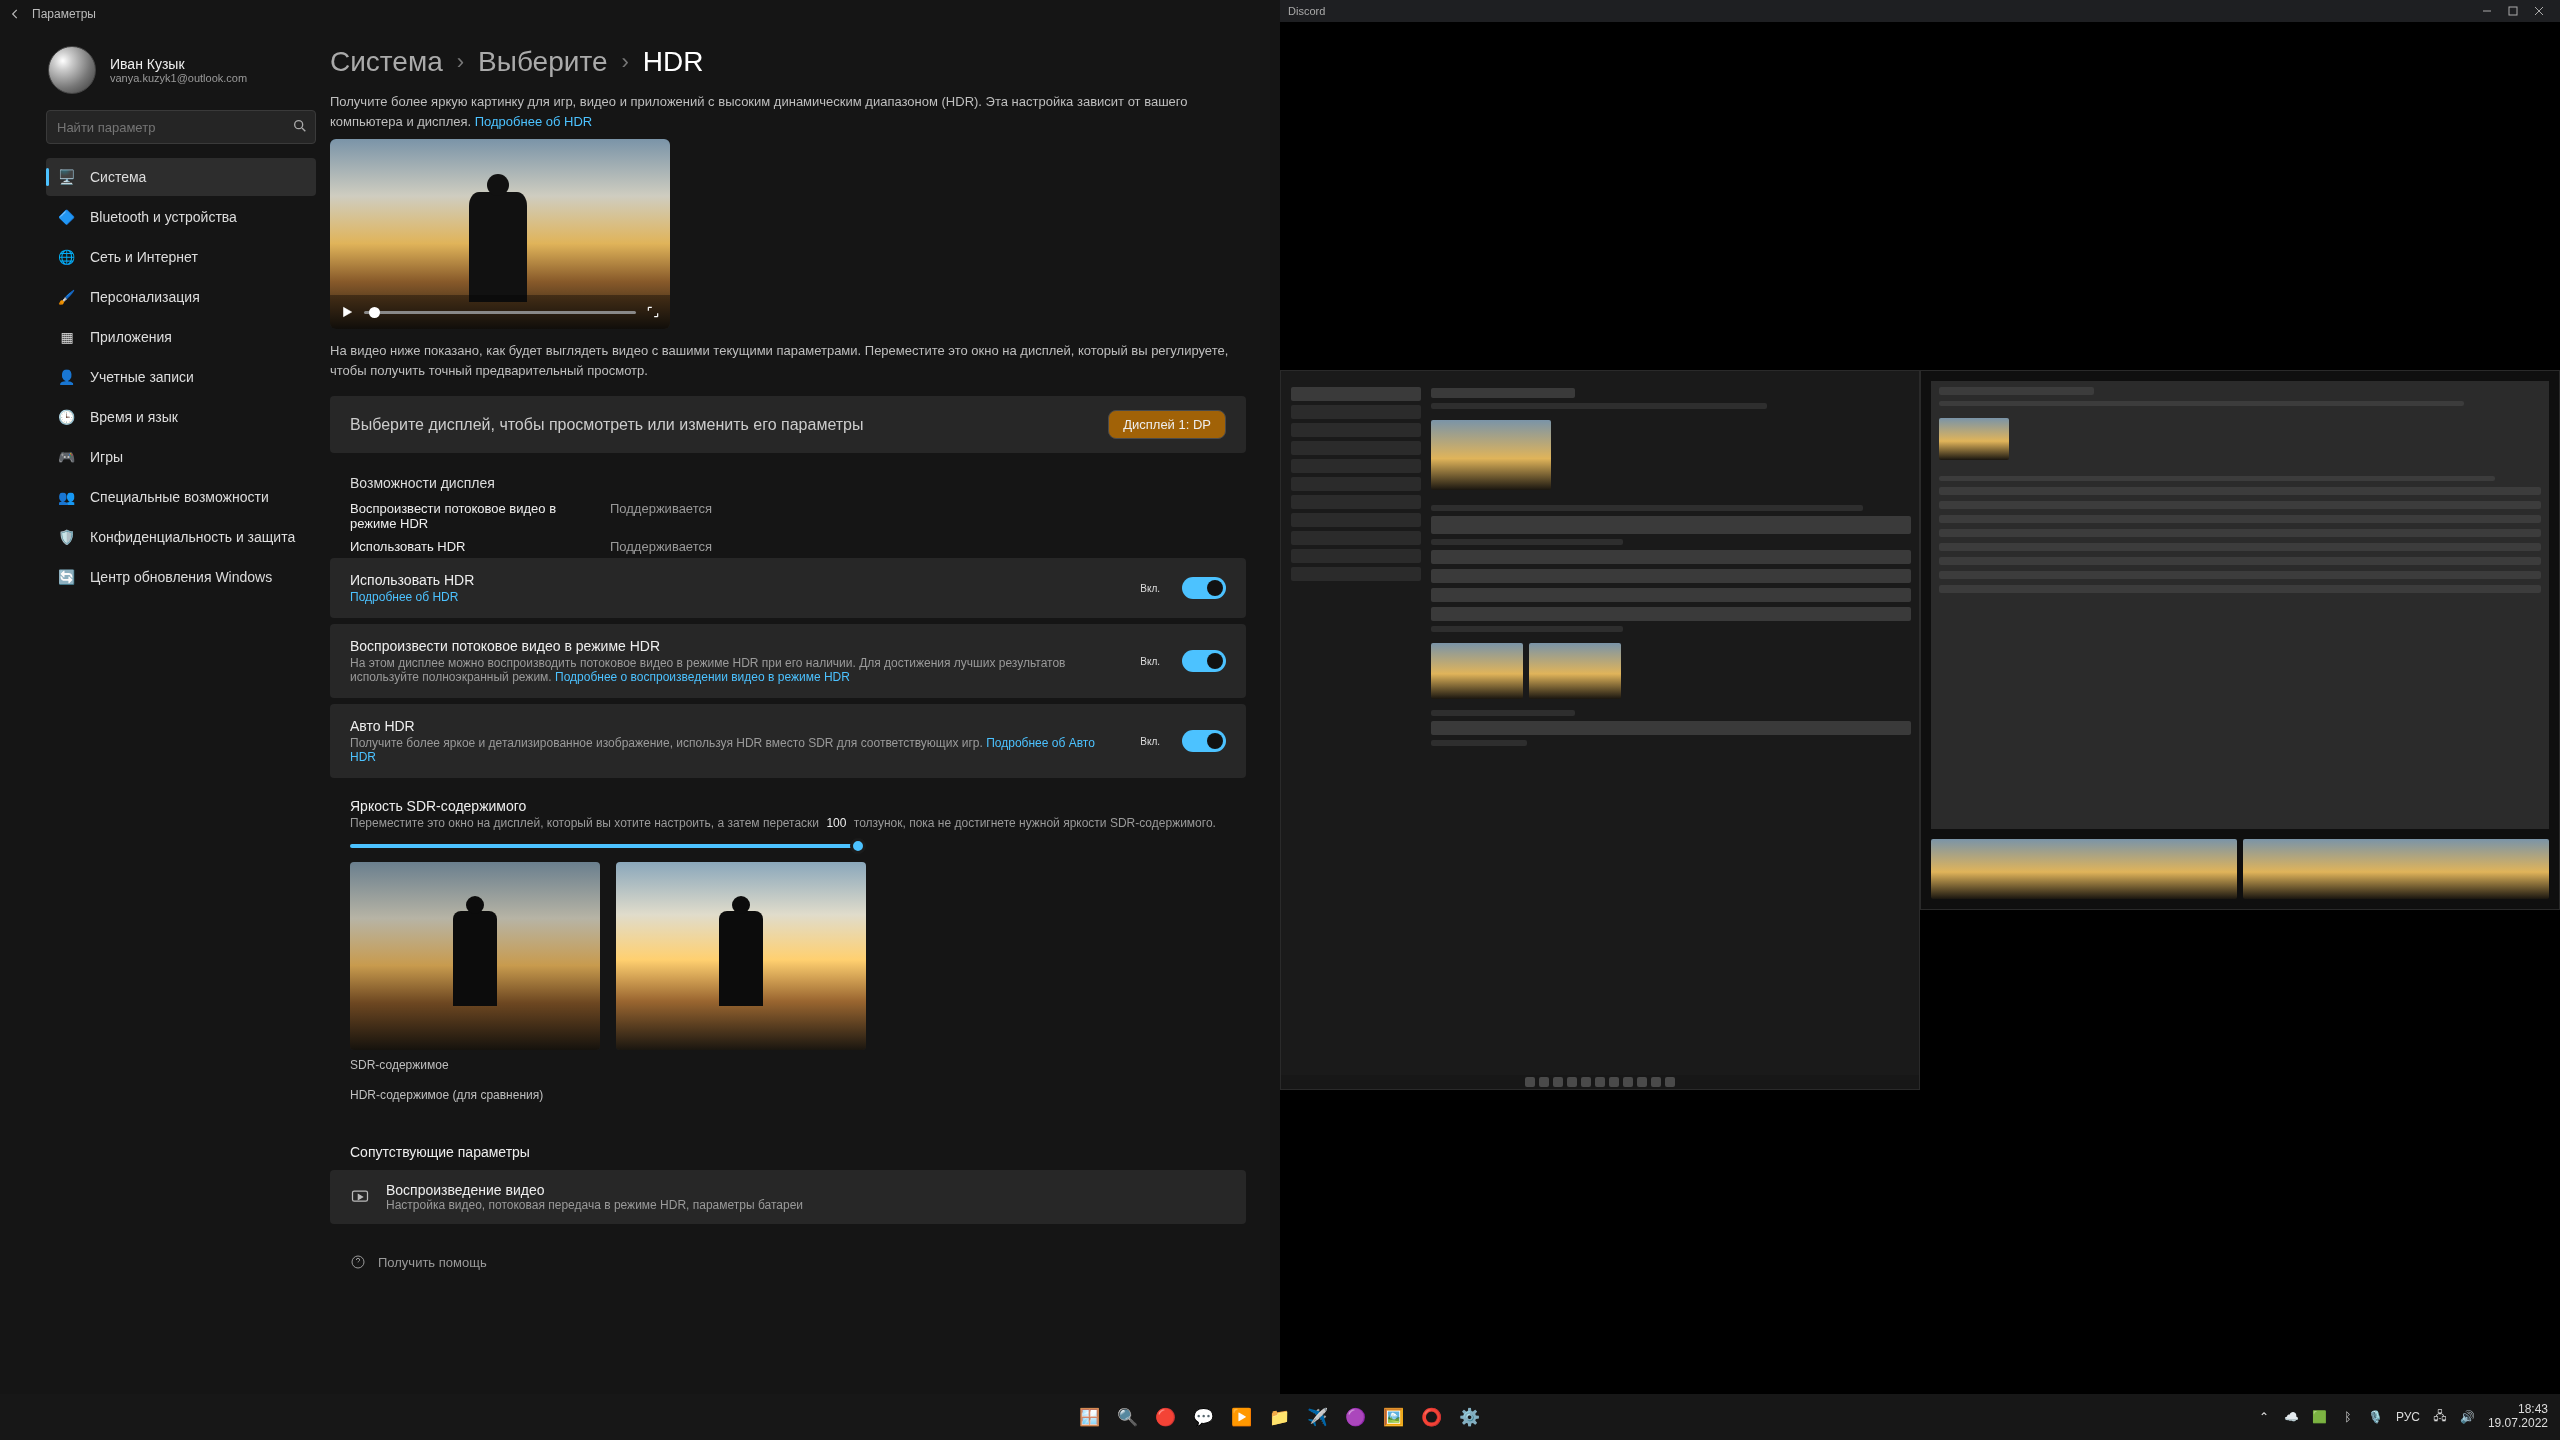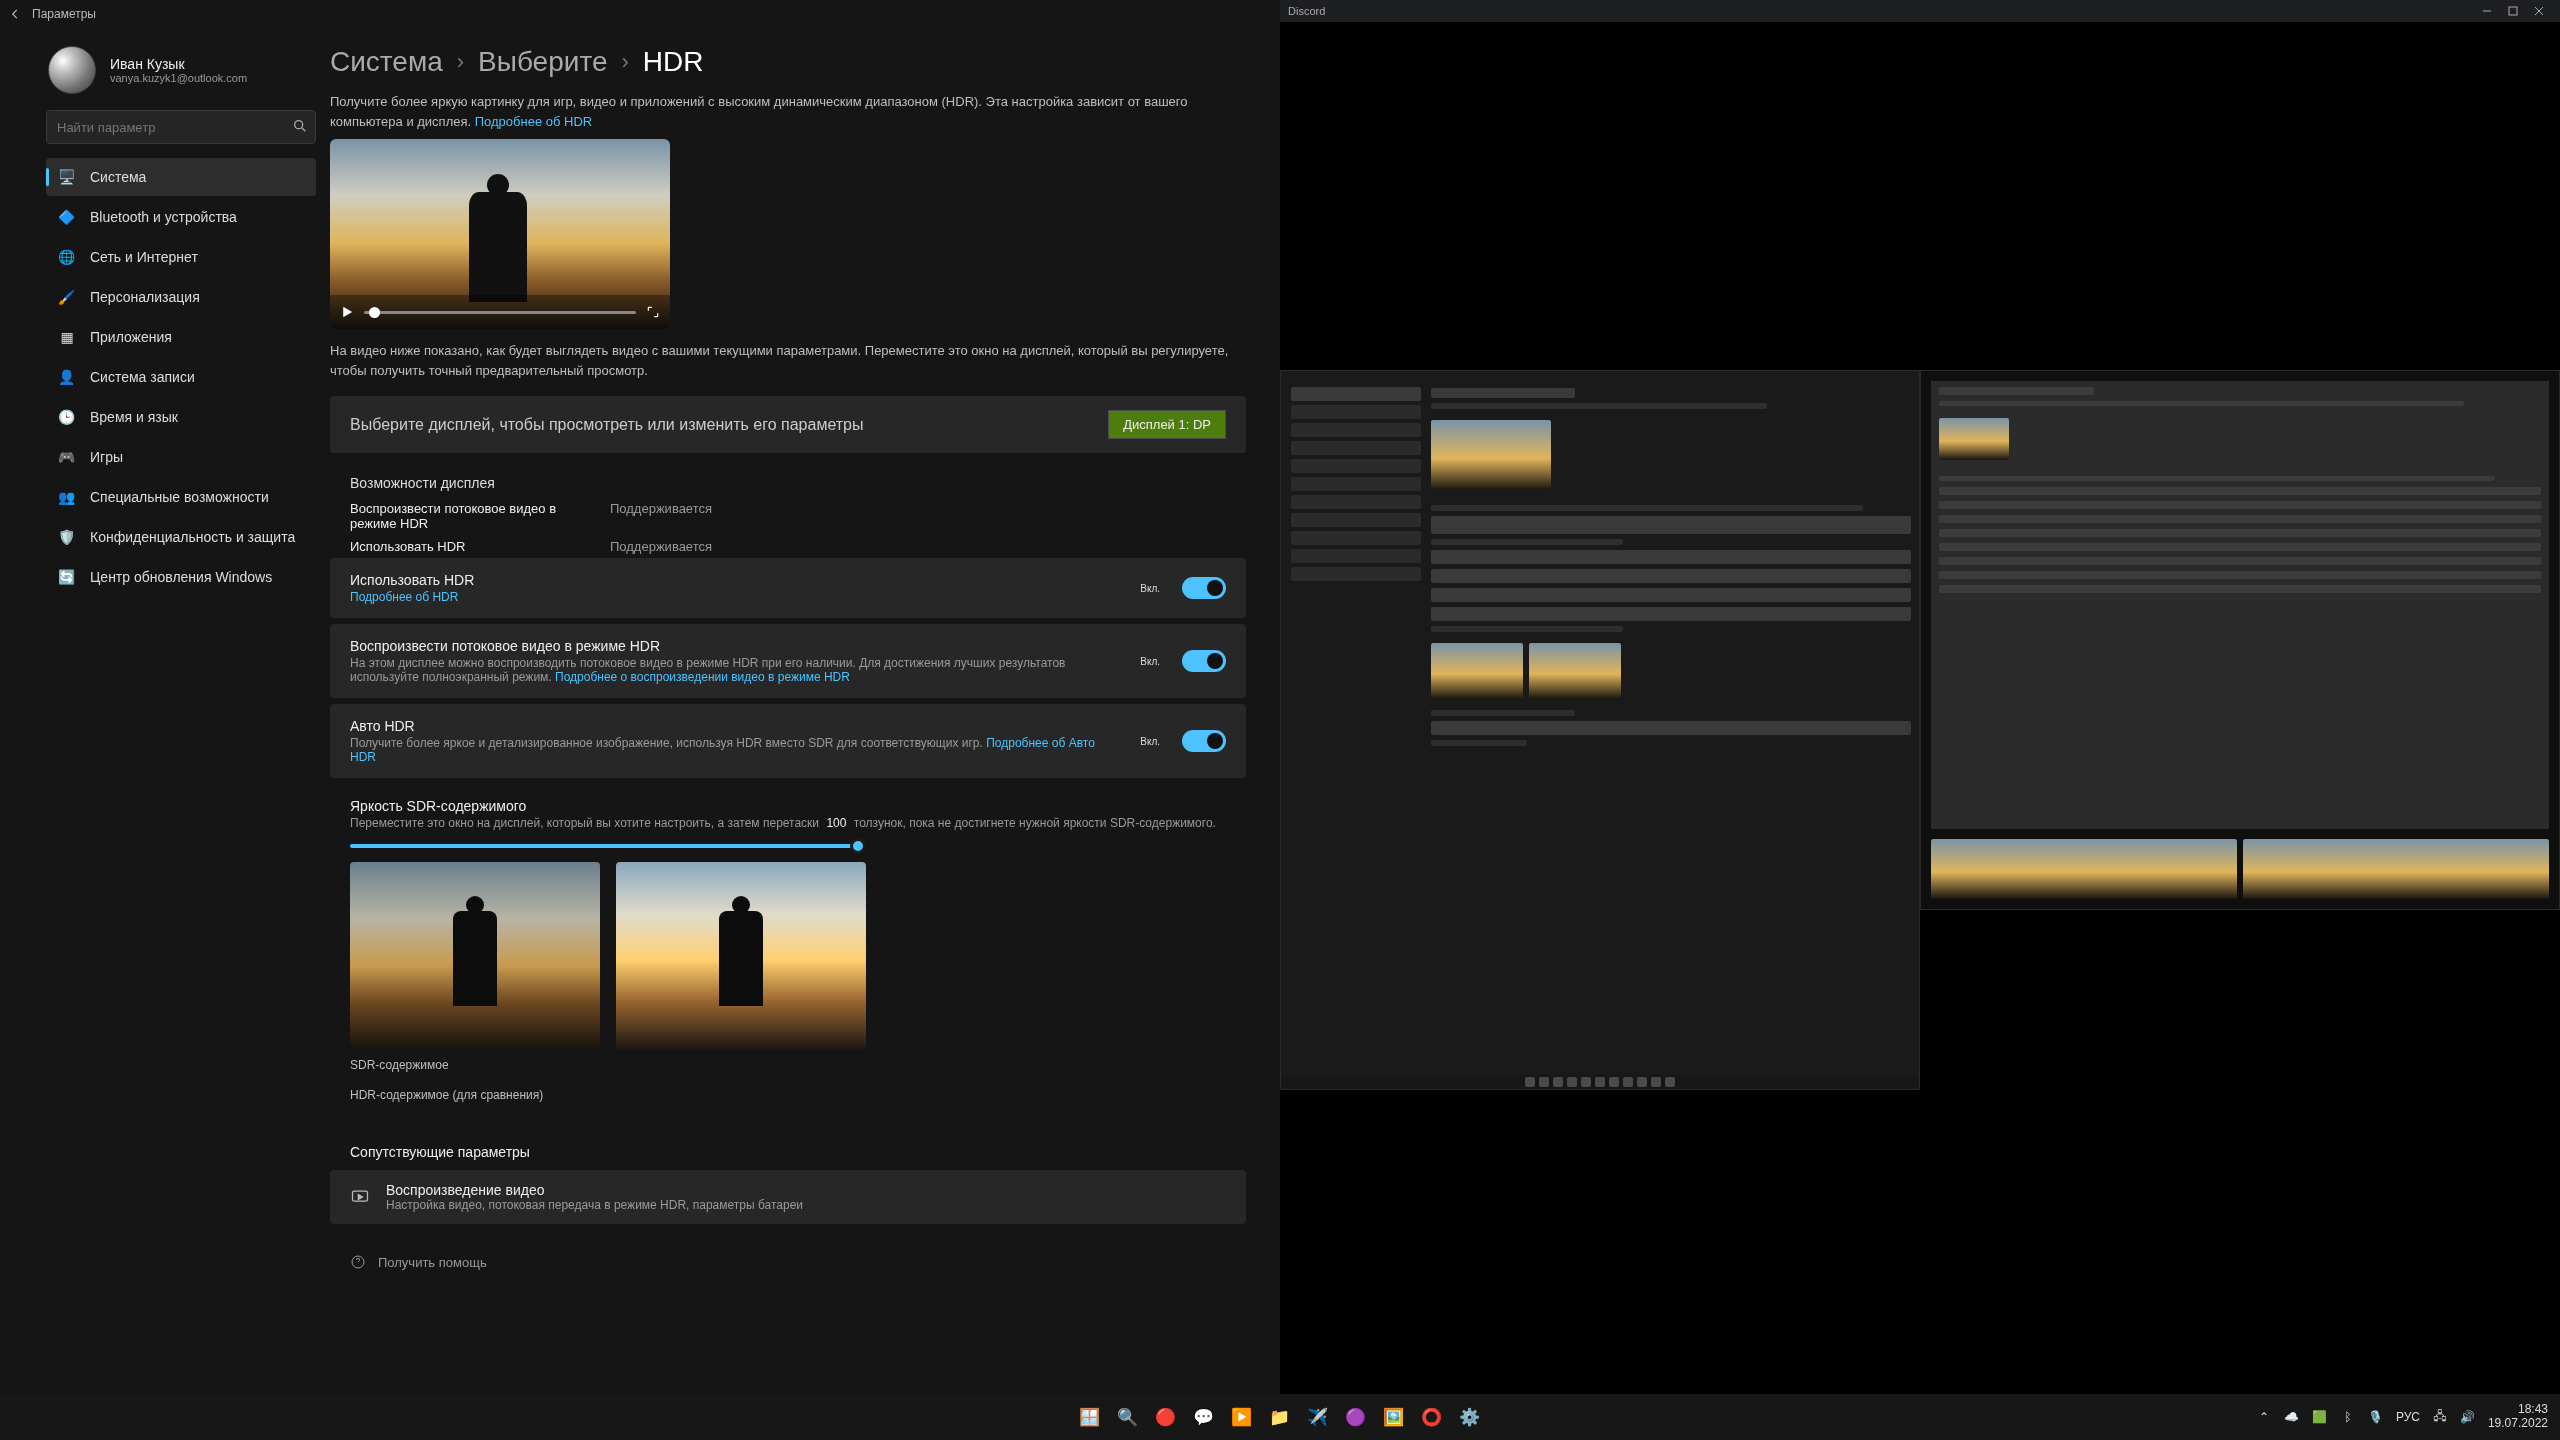--- a/index.html
+++ b/index.html
@@ -43,21 +43,21 @@
 .preview-video .figure::before{content:"";position:absolute;top:-18px;left:50%;transform:translateX(-50%);width:22px;height:22px;background:#111;border-radius:50%;}
 .preview-video .controls{ position:absolute; bottom:0; left:0; right:0; height:34px; background:rgba(0,0,0,.35); display:flex; align-items:center; gap:10px; padding:0 10px; }
 .preview-video .play-icon svg,.preview-video .fullscreen-icon svg{width:14px;height:14px;stroke:#fff;fill:#fff;}
 .preview-video .progress{ flex:1; height:3px; background:#888; border-radius:2px; position:relative;}
 .preview-video .progress .knob{ position:absolute; left:2%; top:-4px; width:11px; height:11px; border-radius:50%; background:#fff;}
 
 .caption { font-size:13px; color:#bfbfbf; margin:12px 0 16px; max-width:960px; line-height:1.5;}
 
 .card { background:#272727; border-radius:4px; padding:14px 20px; margin-bottom:6px; display:flex; align-items:center; }
 .card .card-text{ flex:1; }
-.display-select { background:#4d7c0f; border:1px solid #4a4a4a; color:#eee; font-size:13px; padding:6px 14px; border-radius:0;}
+.display-select { background:#a16207; border:1px solid #4a4a4a; color:#eee; font-size:13px; padding:6px 14px; border-radius:8px;}
 
 .section-title { font-size:14px; color:#ddd; padding:16px 20px 6px; }
 
 .kv-pair { display:flex; align-items:flex-start; padding:4px 20px; gap:30px; font-size:13px; color:#ccc;}
 .kv-pair .k{ width:230px; color:#eee;}
 .kv-pair .v{ color:#999;}
 
 .toggle-card { background:#272727; border-radius:4px; padding:14px 20px; margin-bottom:6px; display:flex; align-items:flex-start; gap:16px;}
 .toggle-card .tc-text{ flex:1;}
 .toggle-card .tc-title{ font-size:14px; color:#eee;}
@@ -173,21 +173,21 @@
         <div class="nav-item">
             <span class="nav-icon">🖌️</span>
             <span>Персонализация</span>
           </div>
         <div class="nav-item">
             <span class="nav-icon">▦</span>
             <span>Приложения</span>
           </div>
         <div class="nav-item">
             <span class="nav-icon">👤</span>
-            <span>Система записи</span>
+            <span>Учетные записи</span>
           </div>
         <div class="nav-item">
             <span class="nav-icon">🕒</span>
             <span>Время и язык</span>
           </div>
         <div class="nav-item">
             <span class="nav-icon">🎮</span>
             <span>Игры</span>
           </div>
         <div class="nav-item">

